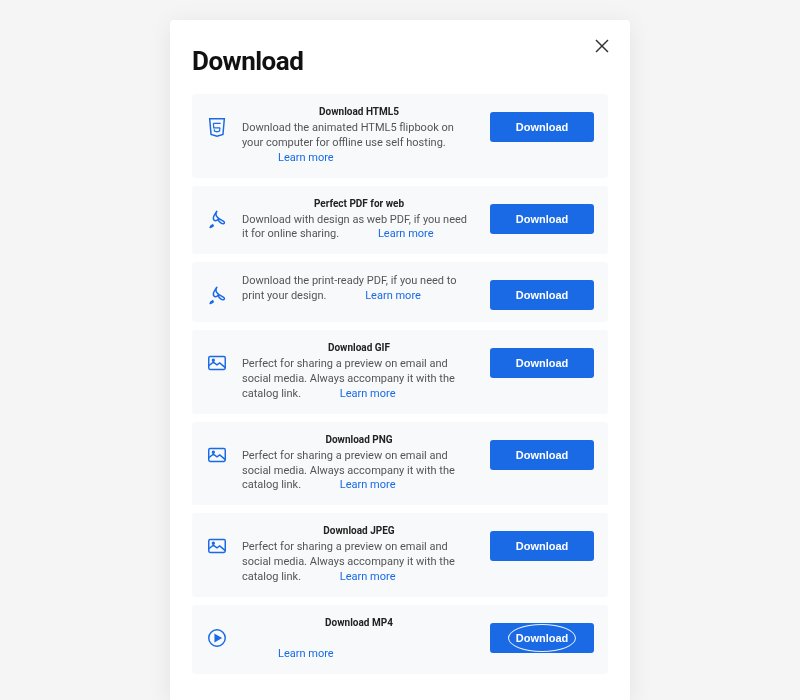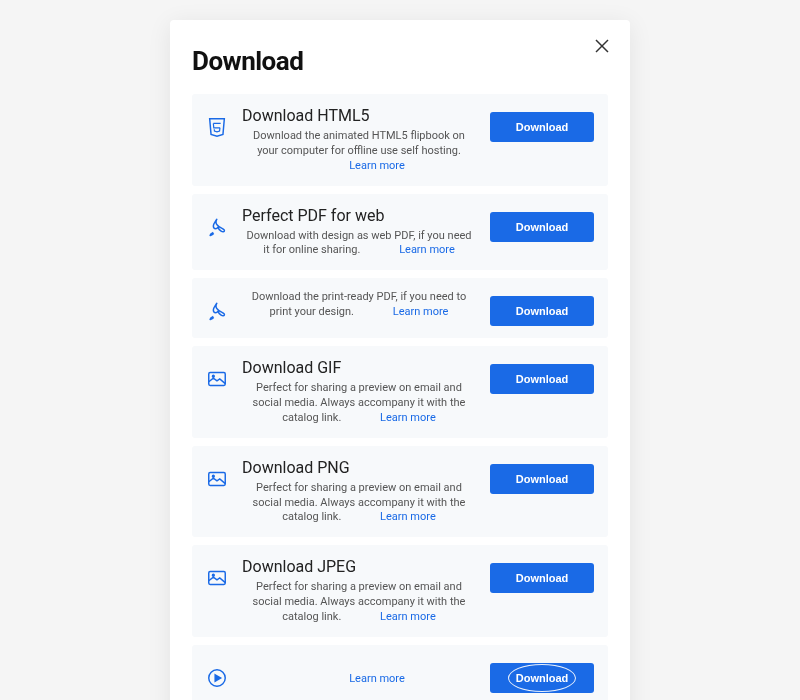--- a/index.html
+++ b/index.html
@@ -74,30 +74,30 @@
     }
     .row-icon svg {
       width: 22px;
       height: 22px;
     }
     .row-content {
       flex: 1;
       min-width: 0;
     }
     .row-title {
-      font-size: 16px;
-      font-weight: 400;
+      font-size: 10px;
+      font-weight: 700;
       color: #222;
       margin-bottom: 4px;
+      text-align: center;
     }
     .row-desc {
       font-size: 11px;
       color: #555;
       line-height: 1.35;
-      text-align: center;
     }
     .learn-more {
       color: #1a6ae6;
       cursor: pointer;
       margin-left: 36px;
     }
     .row-action {
       flex-shrink: 0;
       display: flex;
       align-items: center;
@@ -233,20 +233,21 @@
         </div>
       </div>
       <div class="row">
         <div class="row-icon">
           <svg viewBox="0 0 24 24" fill="none" stroke="currentColor" stroke-width="1.6">
             <circle cx="12" cy="12" r="9"></circle>
             <path d="M10 8.5l6 3.5-6 3.5z" fill="currentColor"></path>
           </svg>
         </div>
         <div class="row-content">
+          <div class="row-title">Download MP4</div>
           <div class="row-desc"><br><span class="learn-more">Learn more</span></div>
         </div>
         <div class="row-action">
           <button class="dl-btn highlighted">Download</button>
         </div>
       </div>
     </div>
 </div>
 
 </body></html>

